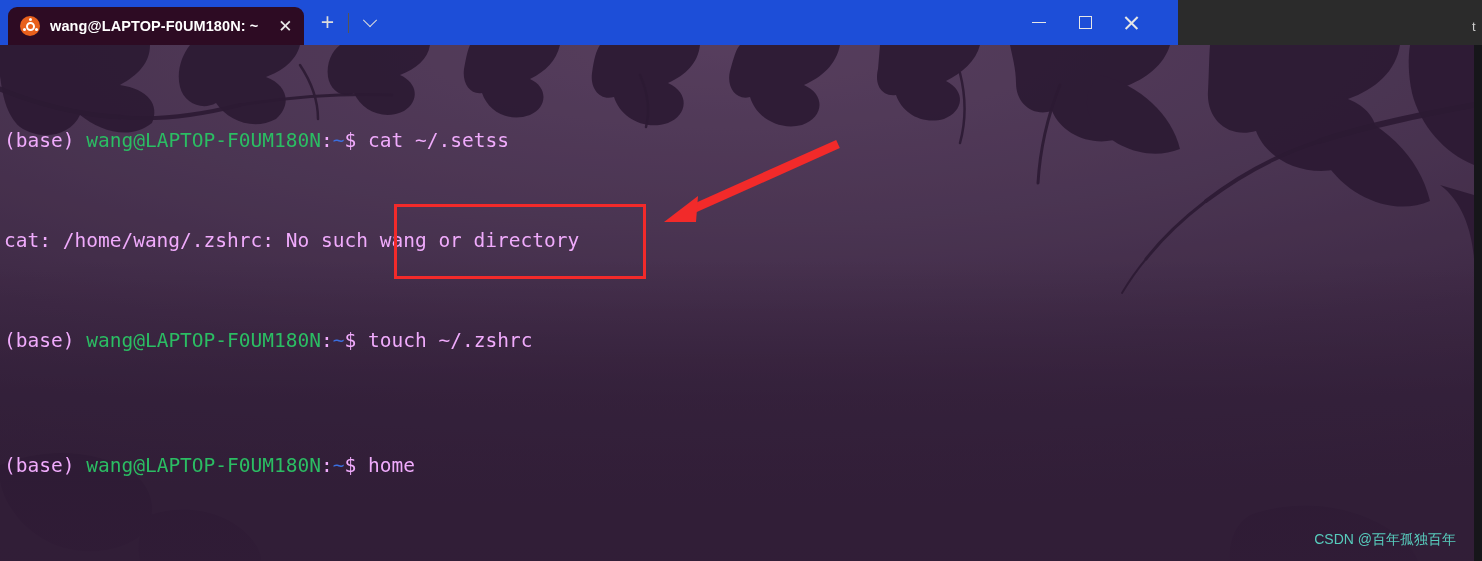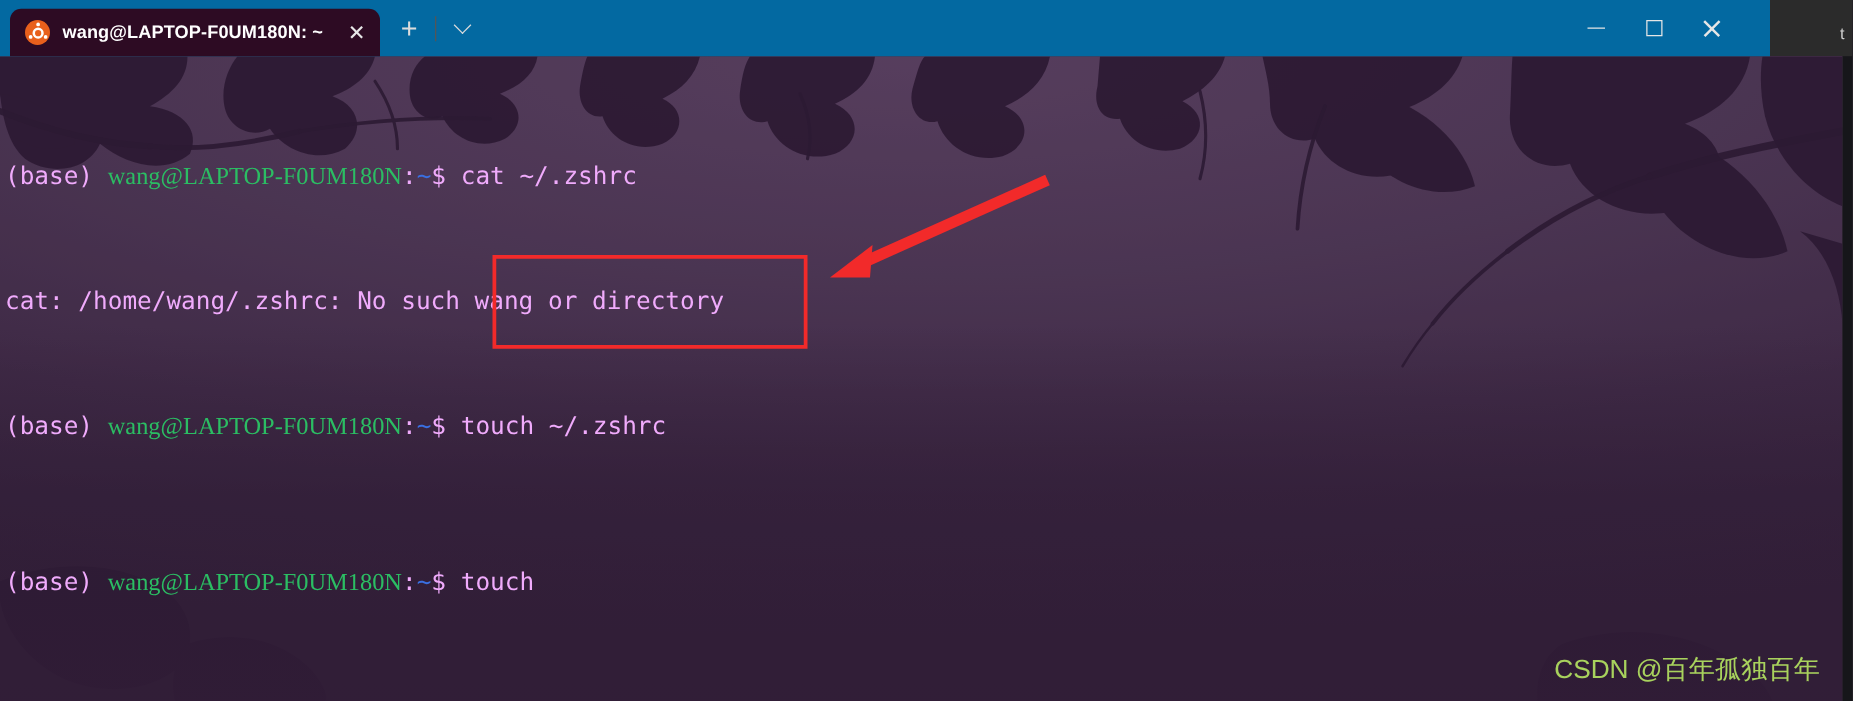--- a/index.html
+++ b/index.html
@@ -15,23 +15,23 @@
     width: 1482px;
     height: 561px;
     overflow: hidden;
     background: #2b2b2b;
   }
 
   
   .titlebar {
     position: absolute;
     top: 0; left: 0;
-    width: 1416px;
+    width: 1178px;
     height: 45px;
-    background: #0369a1;
+    background: #1d4ed8;
     display: flex;
     align-items: flex-end;
     z-index: 40;
   }
   .tabstrip {
     display: flex;
     align-items: flex-end;
     height: 45px;
     padding-left: 8px;
   }
@@ -218,21 +218,21 @@
     box-sizing: border-box;
     font-family: "DejaVu Sans Mono", monospace;
     font-size: 19.5px;
     line-height: 25px;
     color: #ffffff;
     white-space: pre;
     letter-spacing: 0px;
   }
   .line { height: 25px; }
   .c-white { color: #f0abfc; }
-  .c-green { color: #2bbd63; font-family: Liberation Serif, serif; }
+  .c-green { color: #2bbd63; }
   .c-blue  { color: #3a6fe0; }
 
   
   .anno-box {
     position: absolute;
     left: 394px;
     top: 204px;
     width: 252px;
     height: 75px;
     border: 3px solid #f22a2a;
@@ -246,24 +246,24 @@
     width: 210px;
     height: 110px;
     z-index: 31;
     pointer-events: none;
   }
 
   .watermark {
     position: absolute;
     right: 18px;
     bottom: 12px;
-    color: #bef264;
+    color: #5eead4;
     opacity: 0.85;
     font-family: "Liberation Sans", sans-serif;
-    font-size: 21px;
+    font-size: 14px;
     z-index: 32;
     white-space: nowrap;
   }
 </style>
 </head>
 <body>
 
 <div id="app">
 
   <div class="titlebar">
@@ -332,28 +332,28 @@
         <path d="M0,420 C40,404 84,404 120,420 C150,434 160,462 146,486 C120,512 70,512 40,492 C12,474 -4,444 0,420 Z"></path>
         <path d="M150,470 C186,458 226,466 250,492 C262,506 262,516 260,516 L140,516 C136,500 140,480 150,470 Z"></path>
         <path d="M1250,470 C1300,452 1360,460 1400,492 C1414,504 1418,516 1418,516 L1230,516 C1228,496 1236,478 1250,470 Z"></path>
       </g>
     </svg>
     <div class="bg-dark-bottom"></div>
     <div class="bg-tint"></div>
 
     <div class="screen">
 
-      <div class="line"><span class="c-white">(base)</span> <span class="c-green">wang@LAPTOP-F0UM180N</span><span class="c-white">:</span><span class="c-blue">~</span><span class="c-white">$</span> <span class="c-white">cat ~/.zshrc</span></div>
+      <div class="line"><span class="c-white">(base)</span> <span class="c-green">wang@LAPTOP-F0UM180N</span><span class="c-white">:</span><span class="c-blue">~</span><span class="c-white">$</span> <span class="c-white">cat ~/.setss</span></div>
 
       <div class="line"><span class="c-white">cat: /home/wang/.zshrc: No such wang or directory</span></div>
 
       <div class="line"><span class="c-white">(base)</span> <span class="c-green">wang@LAPTOP-F0UM180N</span><span class="c-white">:</span><span class="c-blue">~</span><span class="c-white">$</span> <span class="c-white">touch ~/.zshrc</span></div>
 
 
-      <div class="line"><span class="c-white">(base)</span> <span class="c-green">wang@LAPTOP-F0UM180N</span><span class="c-white">:</span><span class="c-blue">~</span><span class="c-white">$</span> <span class="c-white">touch</span></div>
+      <div class="line"><span class="c-white">(base)</span> <span class="c-green">wang@LAPTOP-F0UM180N</span><span class="c-white">:</span><span class="c-blue">~</span><span class="c-white">$</span> <span class="c-white">home</span></div>
 
       
 
       
 
       
 
       
 
       

